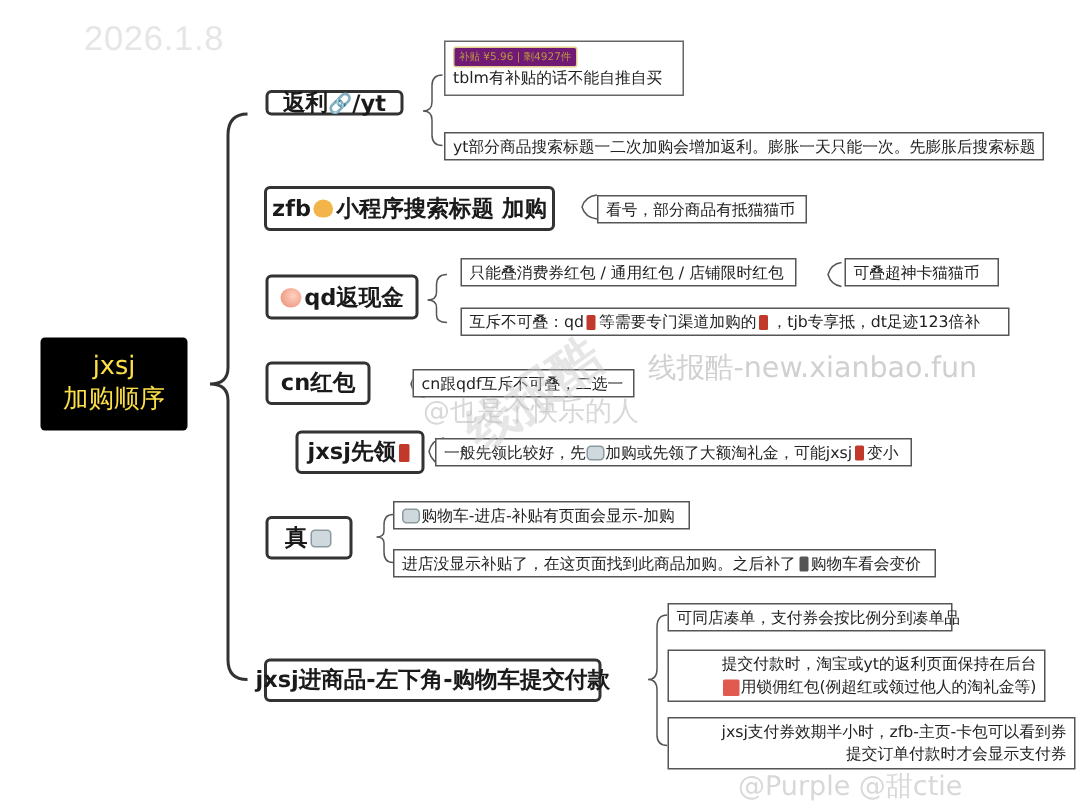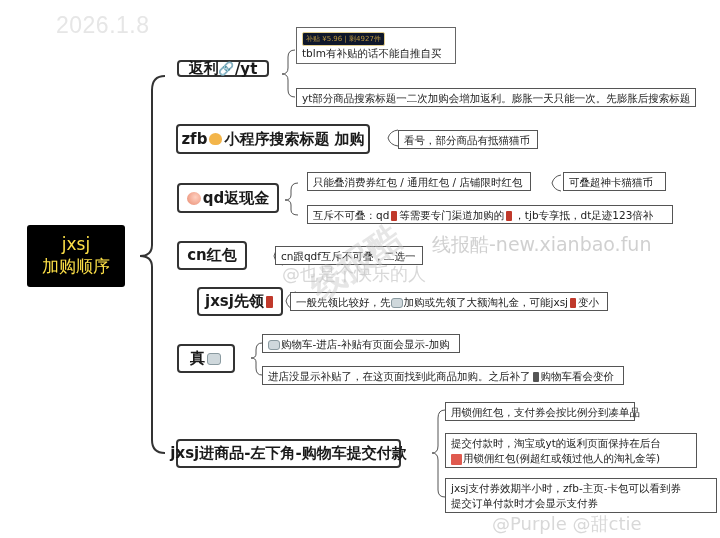--- a/index.html
+++ b/index.html
@@ -3,23 +3,23 @@
 <meta charset="utf-8">
 <style>
   * { box-sizing: border-box; margin: 0; padding: 0; }
   html, body { width: 720px; height: 538px; background: #ffffff; overflow: hidden; }
   body { position: relative; font-family: "DejaVu Sans", "Liberation Sans", sans-serif; color: #222; }
   .abs { position: absolute; }
   .date { left: 56px; top: 12px; font-size: 23px; color: #e6e6e6; font-family: "Liberation Sans", sans-serif; letter-spacing: 0.5px; }
   .root { left: 27px; top: 225px; width: 98px; height: 62px; background: #000; border-radius: 3px; color: #fde047; text-align: center; font-size: 17px; line-height: 22px; padding-top: 8px; }
   .node { border: 2px solid #333; border-radius: 4px; background: #fff; font-weight: bold; font-size: 15px; color: #1a1a1a; display: flex; align-items: center; justify-content: center; white-space: nowrap; }
   .leaf { border: 1.2px solid #555; background: #fff; font-size: 10.5px; color: #222; padding: 2px 5px; white-space: nowrap; line-height: 15px; }
-  .leaf.multi { white-space: normal; }
+  .leaf.multi { white-space: normal; text-align: right; }
   svg.lines { position: absolute; left: 0; top: 0; pointer-events: none; }
-  .tag { display: inline-block; border: 1px solid #e2cf8f; background: #0f172a; color: #b89540; font-size: 7px; padding: 1px 3px; border-radius: 2px; line-height: 10px; }
+  .tag { display: inline-block; border: 1px solid #e2cf8f; background: #701a75; color: #b89540; font-size: 7px; padding: 1px 3px; border-radius: 2px; line-height: 10px; }
   .emoji { display: inline-block; vertical-align: middle; }
   .redpkt { display: inline-block; width: 6px; height: 10px; background: #c0392b; border-radius: 1px; vertical-align: middle; margin: 0 2px; }
   .tv { display: inline-block; width: 12px; height: 10px; background: #cfd8dc; border: 1px solid #8a9aa0; border-radius: 3px; vertical-align: middle; margin-right: 1px; }
   .cat { display: inline-block; width: 13px; height: 12px; background: #f3b54a; border-radius: 50% 50% 45% 45%; vertical-align: middle; margin: 0 2px; }
   .peach { display: inline-block; width: 14px; height: 13px; background: radial-gradient(circle at 60% 40%, #ffd0c0, #e88a70); border-radius: 50%; vertical-align: middle; margin-right: 2px; }
   .gift { display: inline-block; width: 11px; height: 11px; background: #e05a4f; border-radius: 1px; vertical-align: middle; margin-right: 1px; }
   .wm { color: rgba(170,170,170,0.55); font-size: 19px; font-family: "DejaVu Sans", sans-serif; white-space: nowrap; }
   .wm-stamp { color: rgba(200,200,200,0.45); font-size: 34px; font-weight: bold; transform: rotate(-35deg); }
   .wm-weibo { color: rgba(190,190,190,0.6); font-size: 18px; white-space: nowrap; }
 </style>
@@ -102,21 +102,21 @@
   <span class="tv" style="width:14px;height:12px;margin-left:2px;"></span>
 </div>
 <div class="abs leaf" style="left:262px;top:334px;width:198px;height:19px;">
   <span class="tv"></span><span>购物车-进店-补贴有页面会显示-加购</span>
 </div>
 <div class="abs leaf" style="left:262px;top:366px;width:362px;height:19px;">
   <span>进店没显示补贴了，在这页面找到此商品加购。之后补了</span><span class="redpkt" style="background:#555;"></span><span>购物车看会变价</span>
 </div>
 
 <div class="abs node" style="left:176px;top:439px;width:225px;height:29px;">jxsj进商品-左下角-购物车提交付款</div>
-<div class="abs leaf" style="left:445px;top:402px;width:190px;height:19px;">用锁佣红包，支付券会按比例分到凑单品</div>
+<div class="abs leaf" style="left:445px;top:402px;width:190px;height:19px;">可同店凑单，支付券会按比例分到凑单品</div>
 <div class="abs leaf multi" style="left:445px;top:433px;width:252px;height:35px;">
   <div>提交付款时，淘宝或yt的返利页面保持在后台</div>
   <div><span class="gift"></span><span>用锁佣红包(例超红或领过他人的淘礼金等)</span></div>
 </div>
 <div class="abs leaf multi" style="left:445px;top:478px;width:272px;height:35px;">
   <div>jxsj支付券效期半小时，zfb-主页-卡包可以看到券</div>
   <div>提交订单付款时才会显示支付券</div>
 </div>
 
 <div class="abs wm-stamp" style="left:305px;top:240px;">线报酷</div>

